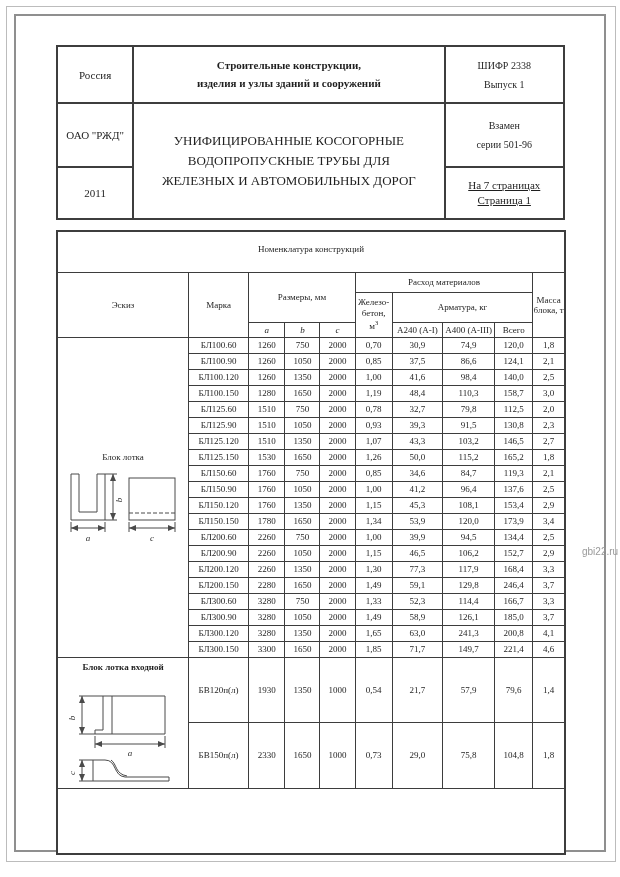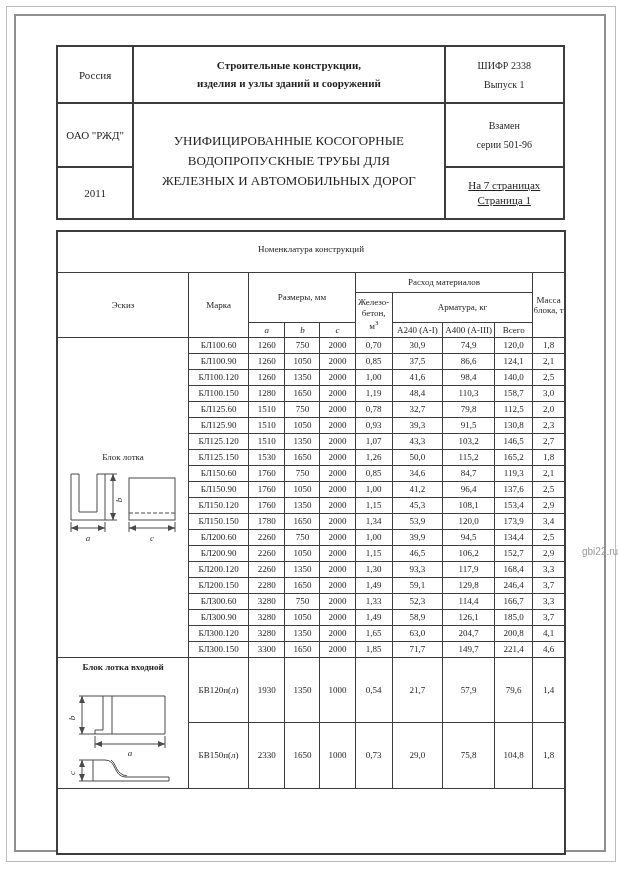--- a/index.html
+++ b/index.html
@@ -306,21 +306,21 @@
           <td>106,2</td>
           <td>152,7</td>
           <td>2,9</td>
         </tr>
         <tr class="g1">
           <td>БЛ200.120</td>
           <td>2260</td>
           <td>1350</td>
           <td>2000</td>
           <td>1,30</td>
-          <td>93,3</td>
+          <td>77,3</td>
           <td>117,9</td>
           <td>168,4</td>
           <td>3,3</td>
         </tr>
         <tr class="g1">
           <td>БЛ200.150</td>
           <td>2280</td>
           <td>1650</td>
           <td>2000</td>
           <td>1,49</td>
@@ -351,21 +351,21 @@
           <td>185,0</td>
           <td>3,7</td>
         </tr>
         <tr class="g1">
           <td>БЛ300.120</td>
           <td>3280</td>
           <td>1350</td>
           <td>2000</td>
           <td>1,65</td>
           <td>63,0</td>
-          <td>204,7</td>
+          <td>241,3</td>
           <td>200,8</td>
           <td>4,1</td>
         </tr>
         <tr class="g1">
           <td>БЛ300.150</td>
           <td>3300</td>
           <td>1650</td>
           <td>2000</td>
           <td>1,85</td>
           <td>71,7</td>

